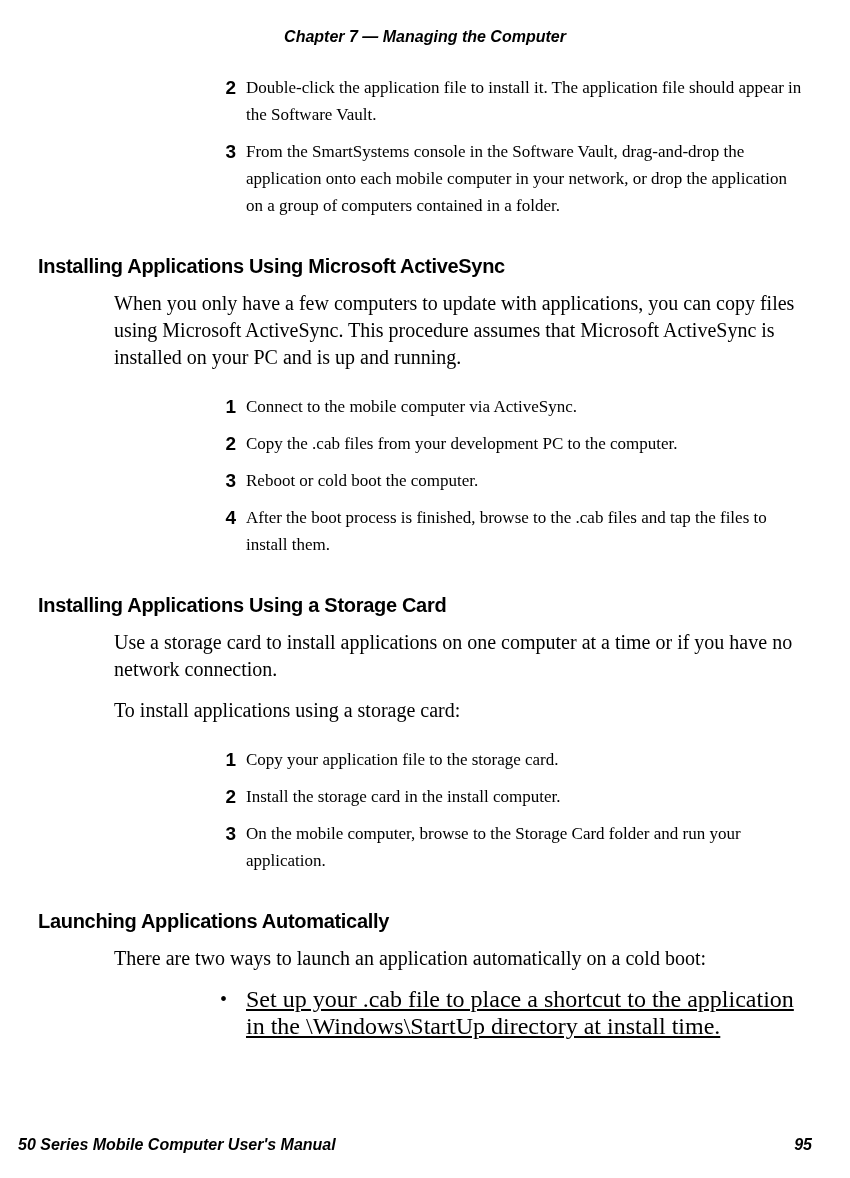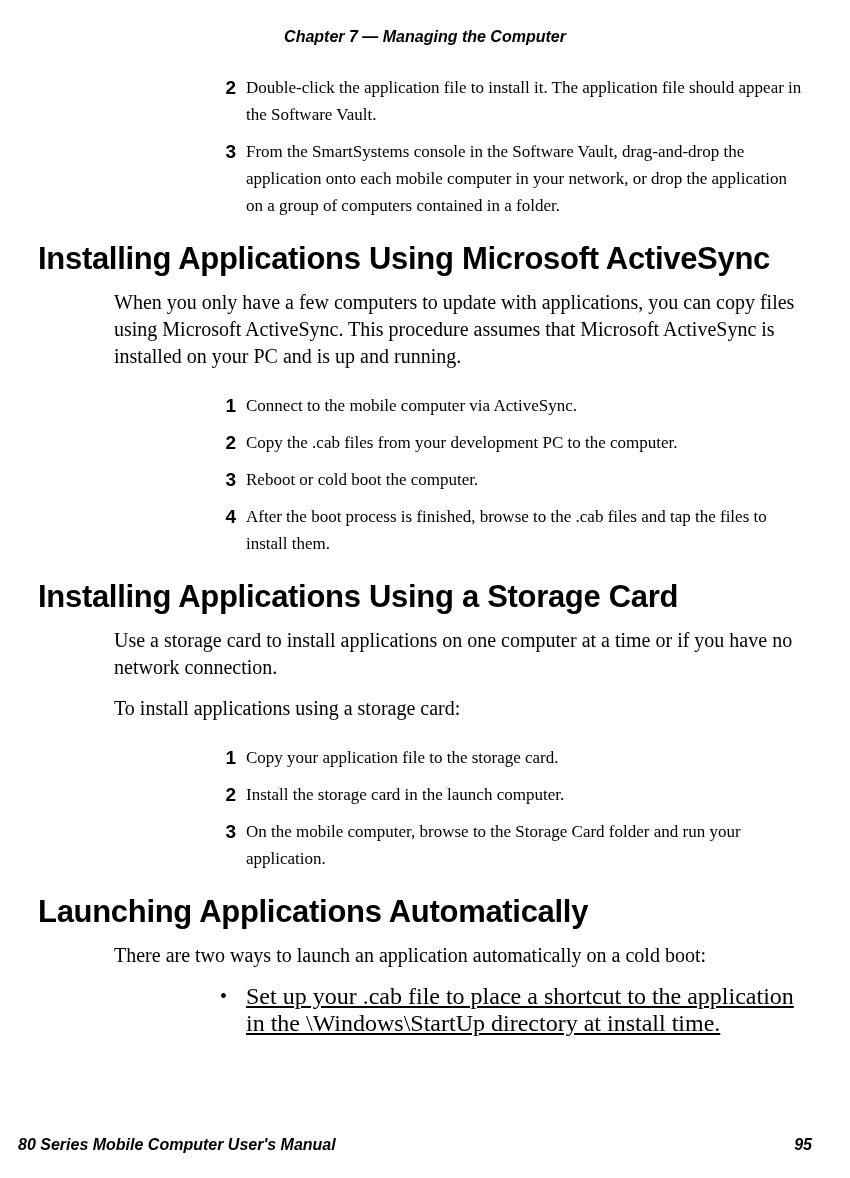--- a/index.html
+++ b/index.html
@@ -40,22 +40,22 @@
       line-height: 27px;
     }
     .numbered-item .text {
       font-size: 17px;
       line-height: 27px;
       flex: 1;
     }
     .section-heading {
       font-family: Arial, Helvetica, sans-serif;
       font-weight: bold;
-      font-size: 31px;
-      margin-top: 22px;
+      font-size: 20px;
+      margin-top: 36px;
       margin-bottom: 12px;
       letter-spacing: -0.3px;
     }
     .para {
       margin-left: 76px;
       margin-right: 4px;
       font-size: 20px;
       line-height: 27px;
       margin-bottom: 14px;
     }
@@ -144,32 +144,32 @@
 <p class="para">To install applications using a storage card:</p>
 
 <div class="list-top-spacer"></div>
 
 <div class="numbered-item">
   <div class="num">1</div>
   <div class="text">Copy your application file to the storage card.</div>
 </div>
 <div class="numbered-item">
   <div class="num">2</div>
-  <div class="text">Install the storage card in the launch computer.</div>
+  <div class="text">Install the storage card in the install computer.</div>
 </div>
 <div class="numbered-item">
   <div class="num">3</div>
   <div class="text">On the mobile computer, browse to the Storage Card folder and run your application.</div>
 </div>
 
 <h2 class="section-heading">Launching Applications Automatically</h2>
 
 <p class="para">There are two ways to launch an application automatically on a cold boot:</p>
 
 <div class="bullet-item">
   <div class="dot">•</div>
   <div class="text">Set up your .cab file to place a shortcut to the application in the \Windows\StartUp directory at install time.</div>
 </div>
 
 <div class="footer">
-  <span>80 Series Mobile Computer User's Manual</span>
+  <span>50 Series Mobile Computer User's Manual</span>
   <span>95</span>
 </div>
 
 </body></html>

